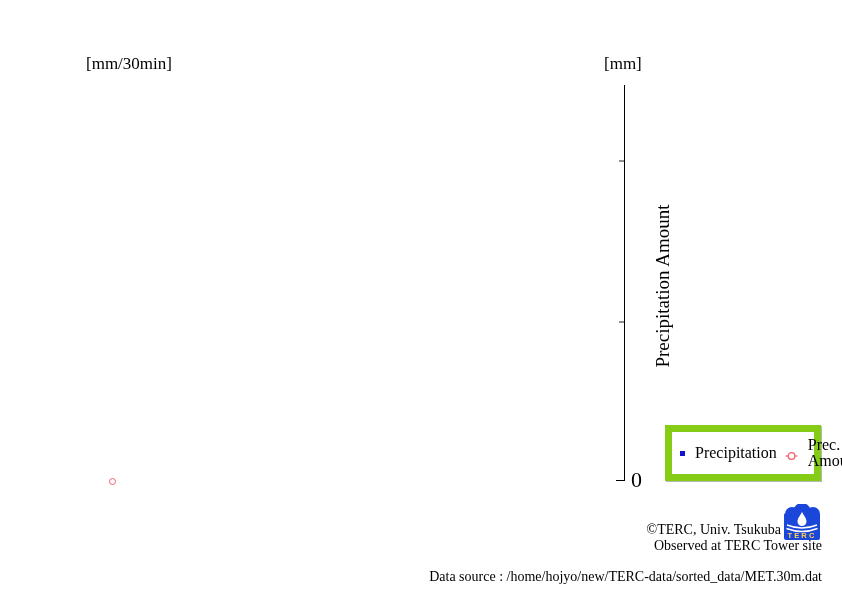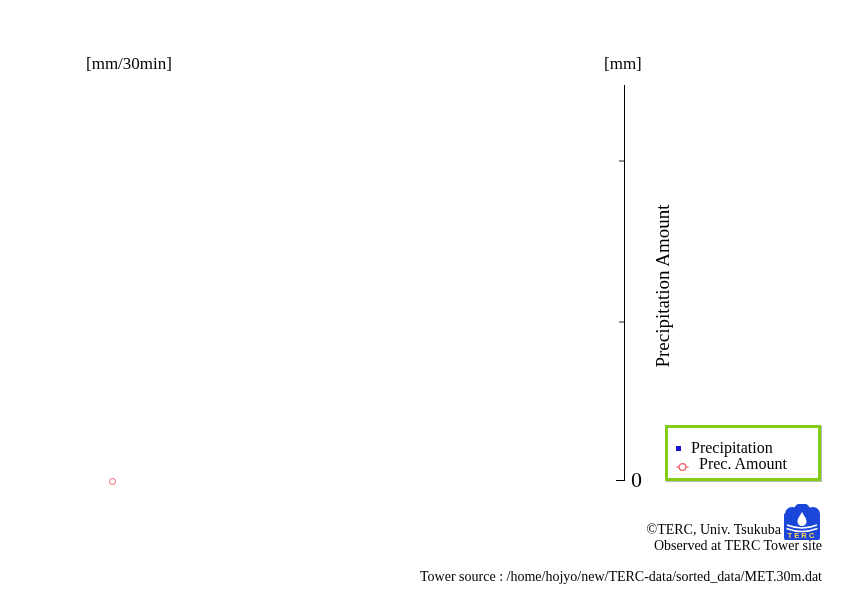--- a/index.html
+++ b/index.html
@@ -15,22 +15,22 @@
   .zero-label{font-size:22px;line-height:1;}
   .y2-title{
     left:553px;top:275px;width:220px;height:22px;text-align:center;
     font-size:19px;transform:rotate(-90deg);transform-origin:center center;white-space:nowrap;
   }
   .data-point{
     width:7px;height:7px;border:1.5px solid #f2606b;border-radius:50%;box-sizing:border-box;
   }
   .legend-box{
     left:665px;top:425px;width:156px;height:56px;background:#fff;
-    border:3px solid #84cc16;box-shadow:1px 1px 0 #b8b8b8;box-sizing:border-box;
-    display:flex;flex-direction:column;justify-content:space-around;padding:12px 0;
+    border:7px solid #84cc16;box-shadow:1px 1px 0 #b8b8b8;box-sizing:border-box;
+    display:flex;flex-direction:row;justify-content:space-around;padding:12px 0;
   }
   .legend-row{display:flex;align-items:center;gap:10px;padding-left:8px;font-size:16px;line-height:1;}
   .marker-square{width:5px;height:5px;background:#1414cc;display:inline-block;flex:0 0 auto;}
   .marker-circle-line{width:13px;height:10px;display:inline-block;flex:0 0 auto;}
   .footer-text{font-size:14px;white-space:nowrap;text-align:right;line-height:1.15;}
   .logo{right:22px;top:504px;width:36px;height:36px;}
 </style>
 </head>
 <body>
 
@@ -78,15 +78,15 @@
       <path d="M18 8 C15.5 12.5 13.5 14.5 13.5 17.5 a4.5 4.5 0 0 0 9 0 C22.5 14.5 20.5 12.5 18 8 Z" fill="#ffffff"></path>
       <g stroke="#ffffff" stroke-width="1.4" fill="none">
         <path d="M3 21 Q18 27 33 21"></path>
         <path d="M2.5 24.5 Q18 30.5 33.5 24.5"></path>
       </g>
       <text x="18" y="34" font-size="7.5" font-weight="bold" text-anchor="middle" letter-spacing="2.2" fill="#ffd24a" font-family="Liberation Sans, sans-serif">TERC</text>
     </svg>
   </div>
 
   <div class="abs footer-text" style="right:20px;top:538px;">Observed at TERC Tower site</div>
-  <div class="abs footer-text" style="right:20px;top:569px;">Tower source : /home/hojyo/new/TERC-data/sorted_data/MET.30m.dat</div>
+  <div class="abs footer-text" style="right:20px;top:569px;">Data source : /home/hojyo/new/TERC-data/sorted_data/MET.30m.dat</div>
 
 </div>
 
 </body></html>

